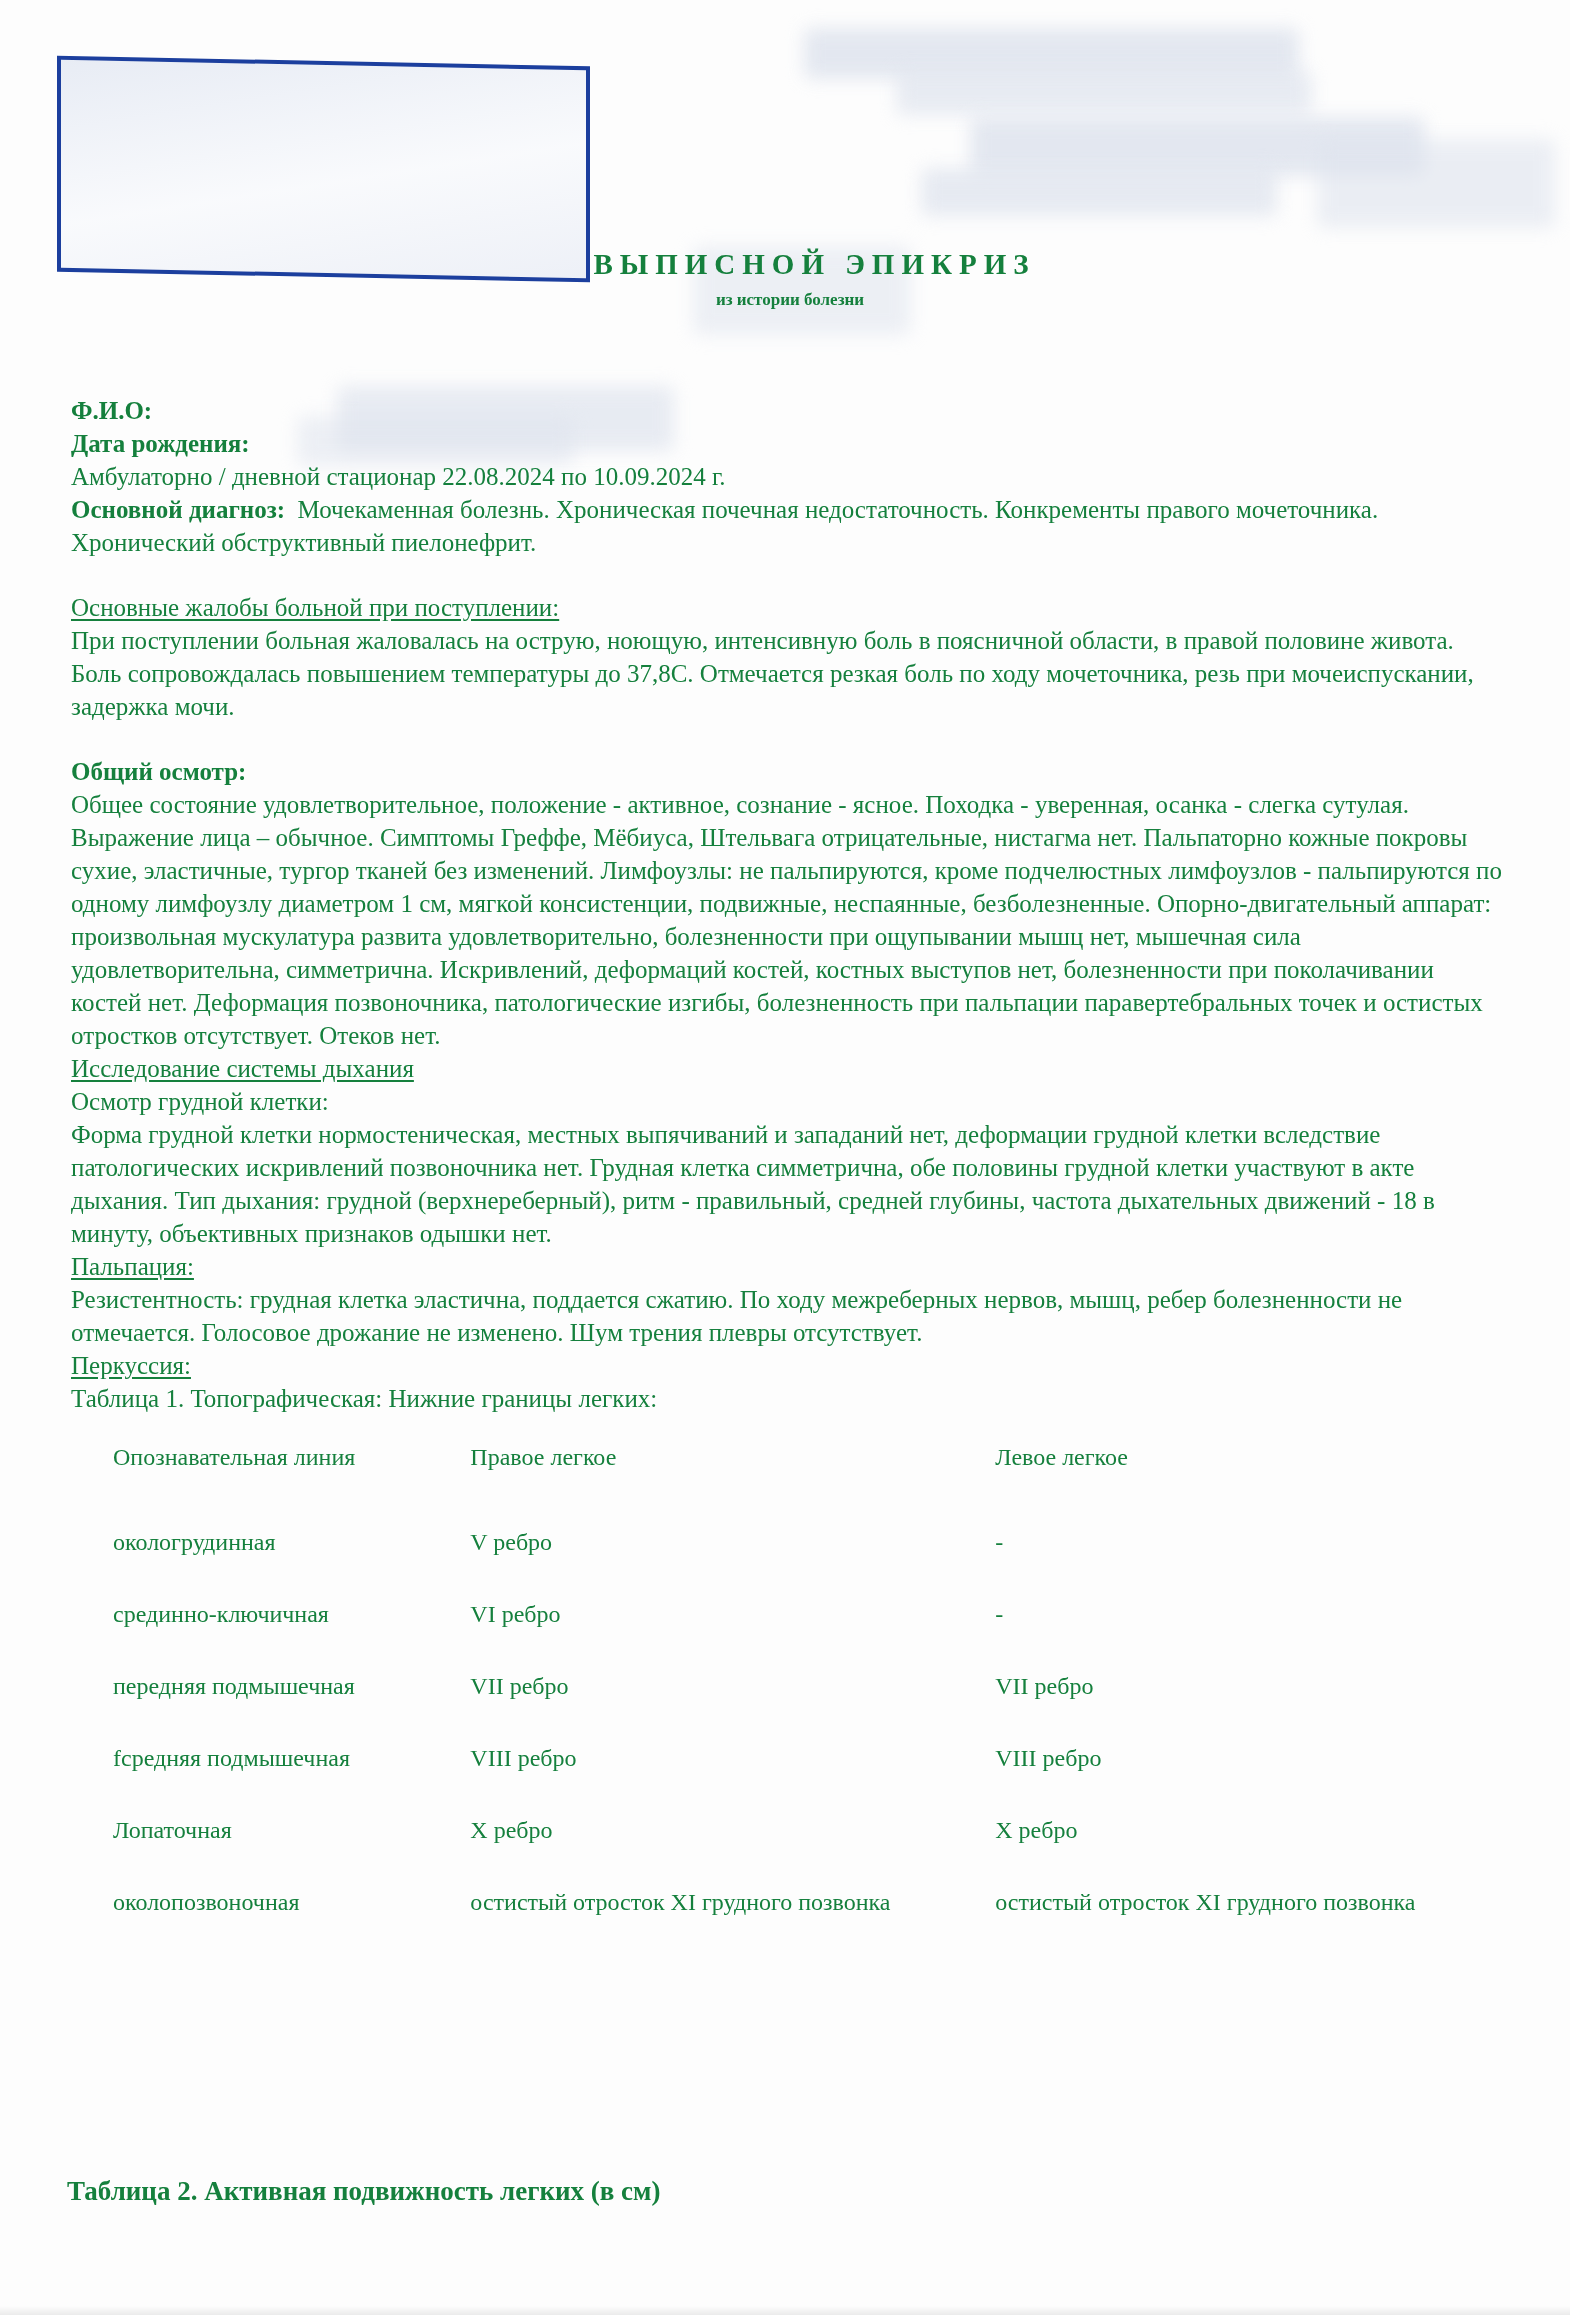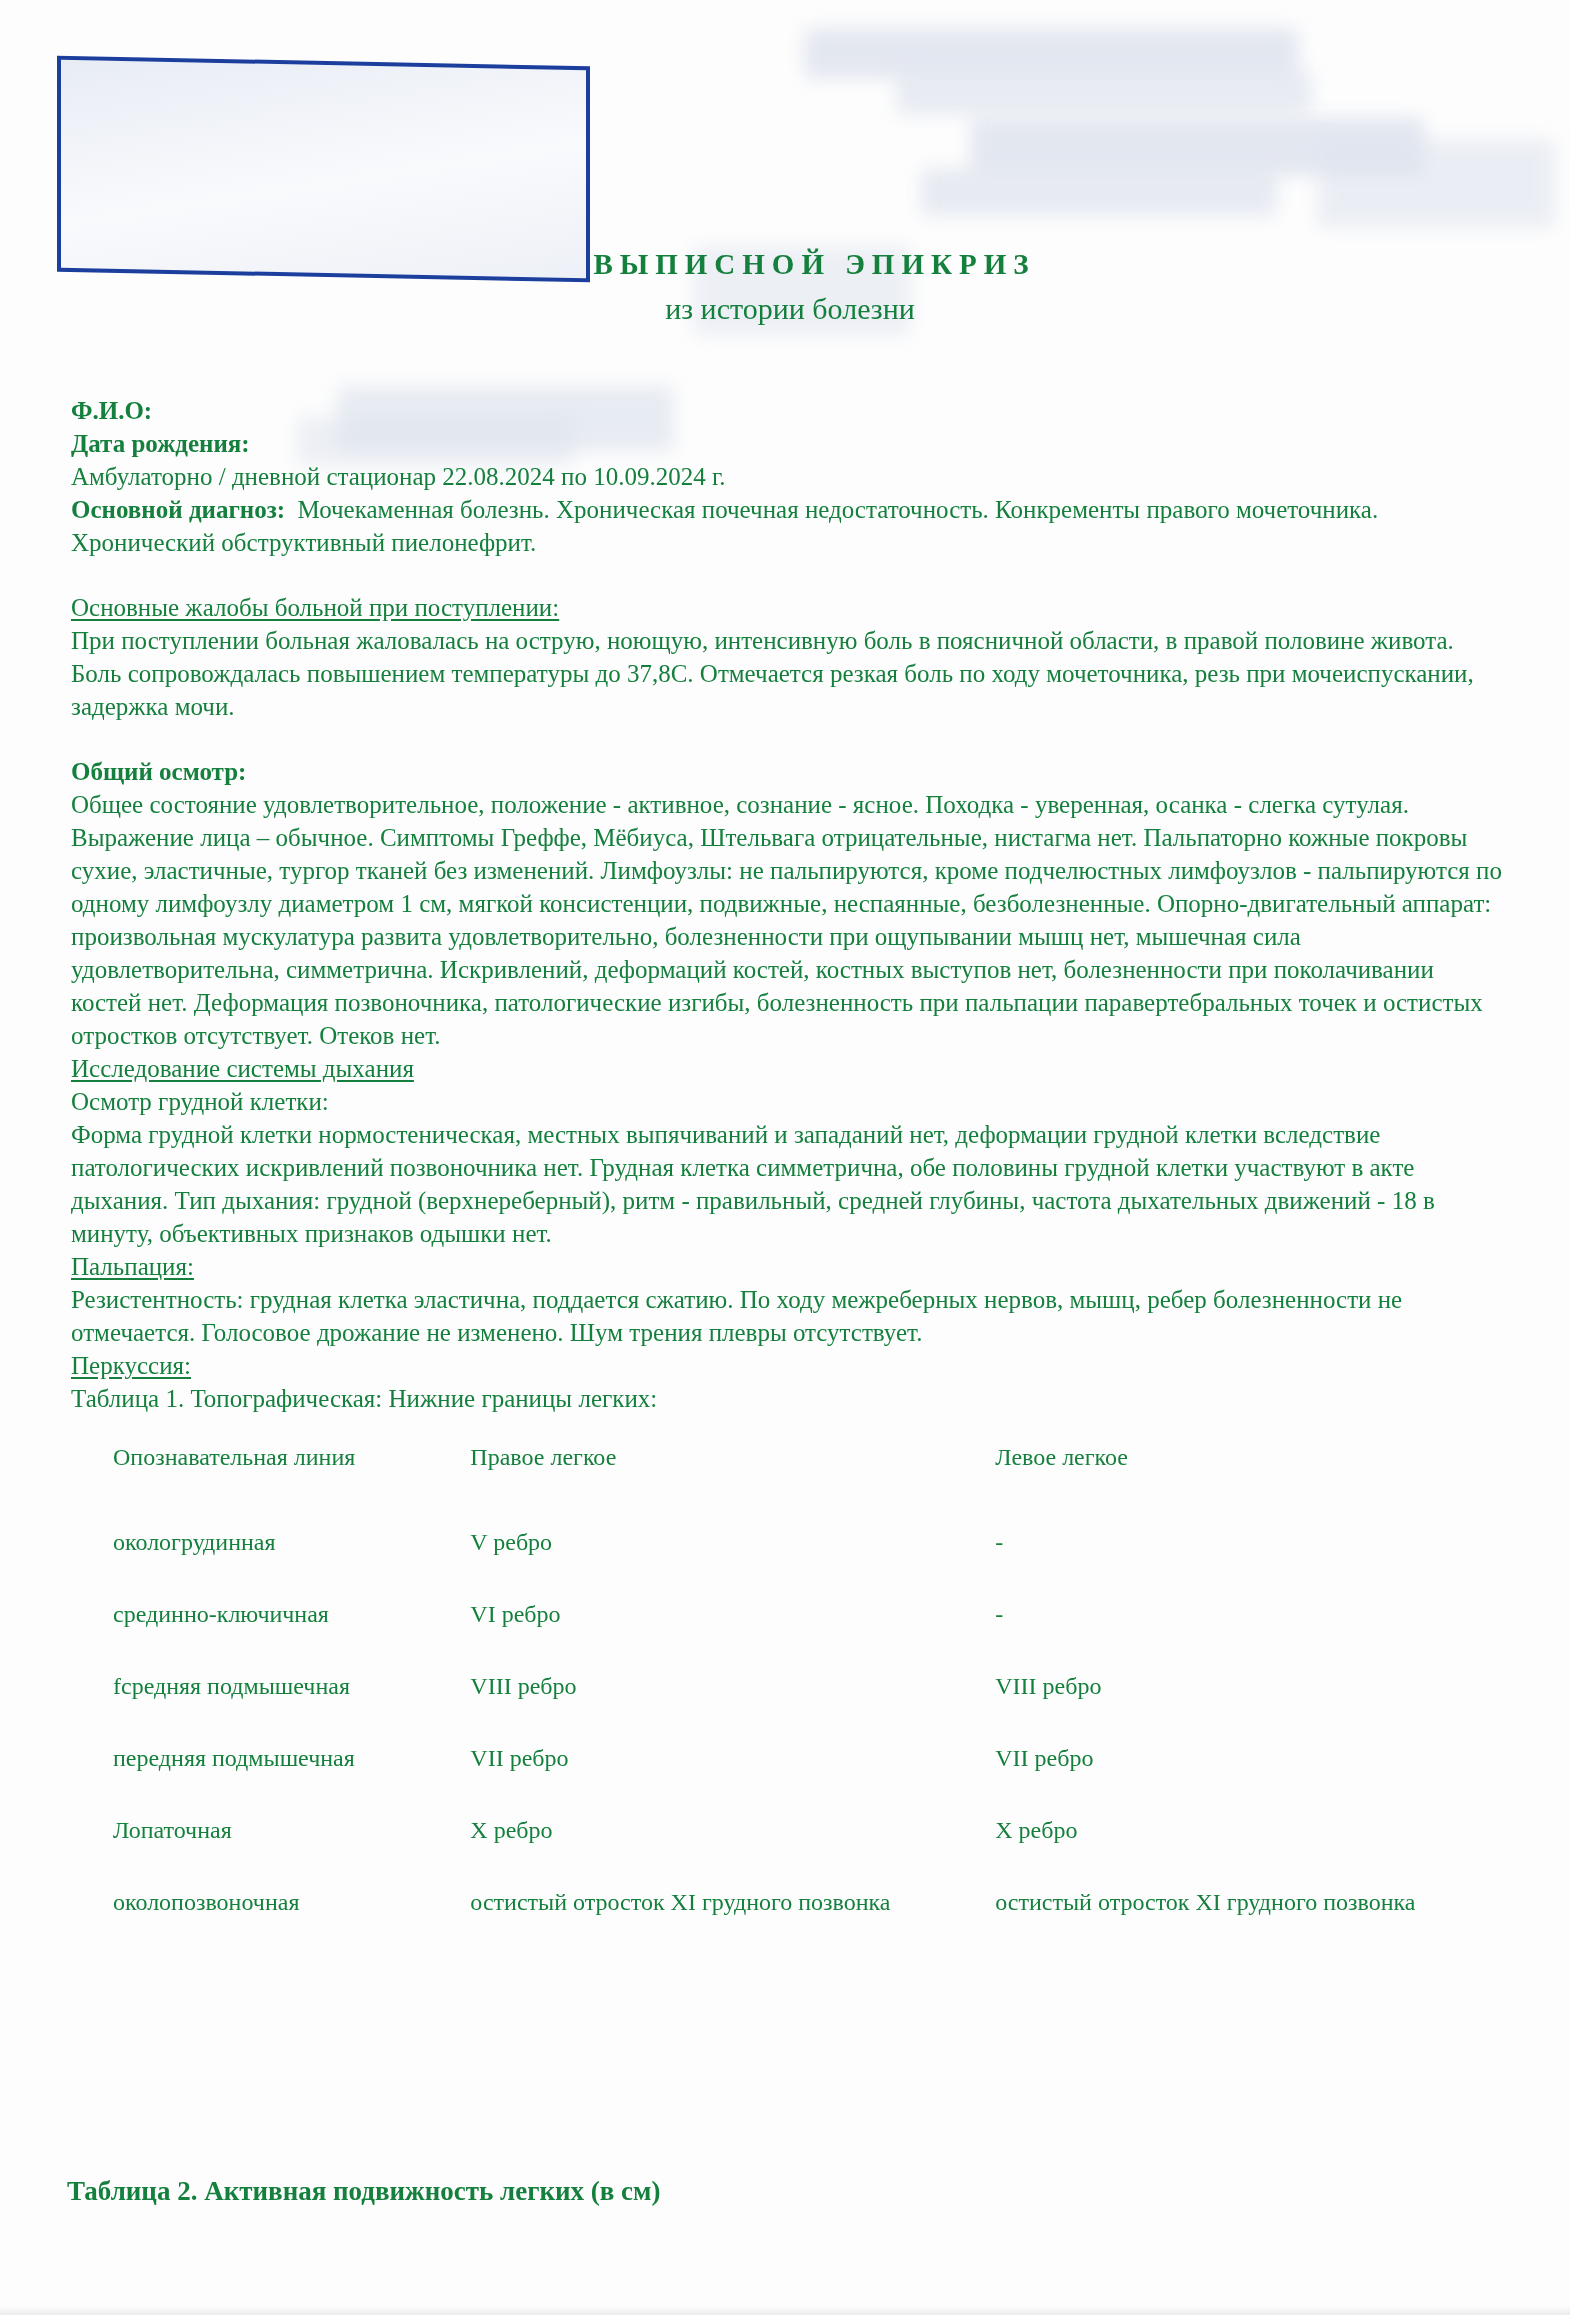--- a/index.html
+++ b/index.html
@@ -54,24 +54,25 @@
     text-align: center;
   }
   .doc-title {
     font-size: 29px;
     font-weight: bold;
     letter-spacing: 7px;
     line-height: 1.1;
     padding-left: 59px;
   }
   .doc-subtitle {
-    font-size: 30px;
+    font-size: 17px;
     line-height: 1.3;
     margin-top: 8px;
     padding-left: 10px;
+    font-weight: bold;
   }
 
   
   .body {
     position: absolute;
     left: 71px;
     top: 394px;
     width: 1436px;
     font-size: 25px;
     line-height: 33px;
@@ -177,30 +178,30 @@
           <td class="col-line">окологрудинная</td>
           <td class="col-right">V ребро</td>
           <td class="col-left">-</td>
         </tr>
         <tr>
           <td class="col-line">срединно-ключичная</td>
           <td class="col-right">VI ребро</td>
           <td class="col-left">-</td>
         </tr>
         <tr>
+          <td class="col-line">передняя подмышечная</td>
+          <td class="col-right">VII ребро</td>
+          <td class="col-left">VII ребро</td>
+        </tr>
+        <tr>
           <td class="col-line">fсредняя подмышечная</td>
           <td class="col-right">VIII ребро</td>
           <td class="col-left">VIII ребро</td>
         </tr>
         <tr>
-          <td class="col-line">передняя подмышечная</td>
-          <td class="col-right">VII ребро</td>
-          <td class="col-left">VII ребро</td>
-        </tr>
-        <tr>
           <td class="col-line">Лопаточная</td>
           <td class="col-right">X ребро</td>
           <td class="col-left">X ребро</td>
         </tr>
         <tr>
           <td class="col-line">околопозвоночная</td>
           <td class="col-right">остистый отросток XI грудного позвонка</td>
           <td class="col-left">остистый отросток XI грудного позвонка</td>
         </tr>
       </tbody>

